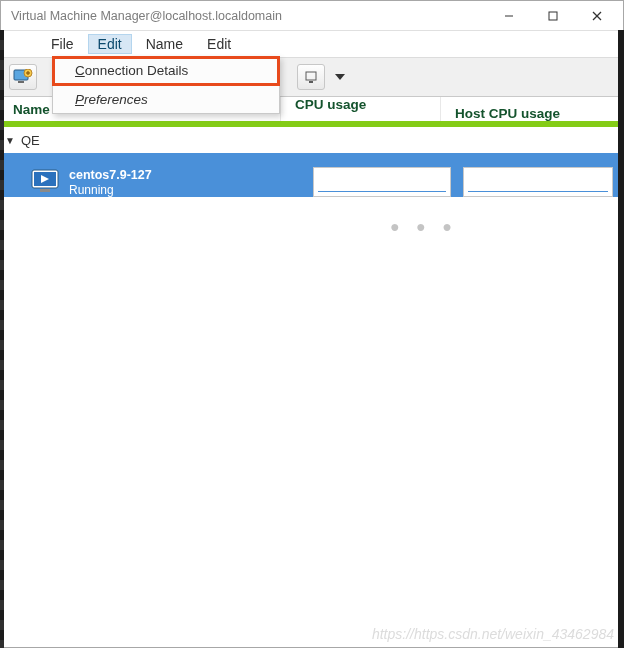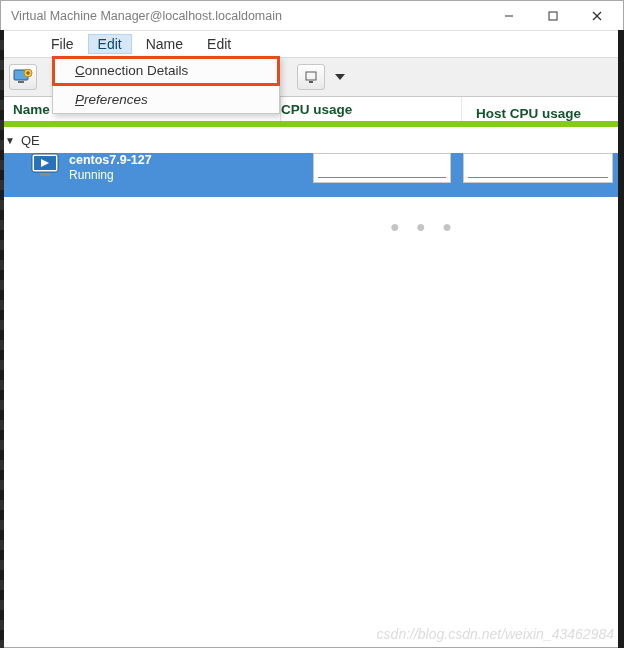--- a/index.html
+++ b/index.html
@@ -13,25 +13,25 @@
   .menu-item { padding: 2px 10px; margin-right: 4px; }
   .menu-item.selected { background: #d7e7f5; color: #0c4a6e; border: 1px solid #b4d5ee; padding: 1px 9px; }
   .toolbar { height: 40px; background: #f0f0f0; border-top: 1px solid #dcdcdc; border-bottom: 1px solid #c9c9c9; display: flex; align-items: center; padding: 0 8px; position: relative; }
   .tb-btn { width: 28px; height: 26px; border: 1px solid #c7c7c7; border-radius: 3px; background: linear-gradient(#fefefe,#e9e9e9); margin-right: 120px; display:flex; align-items:center; justify-content:center; }
   .tb-monitor { position: relative; }
   .tb-monitor svg { display:block; }
   .tb-play { width: 28px; height: 26px; border: 1px solid #c7c7c7; border-radius: 3px; background: linear-gradient(#fefefe,#e9e9e9); margin-left: 140px; display:flex; align-items:center; justify-content:center;}
   .tb-caret { width: 18px; display:flex; align-items:center; justify-content:center; font-size: 11px; color:#333; margin-left:6px;}
   .columns-header { height: 30px; background: #fff; display: flex; align-items: center; border-bottom: 6px solid #84cc16; font-size: 13.5px; font-weight: 600; color: #14532d; }
   .col-name { width: 280px; padding-left: 12px; border-right: 1px solid #e8e8e8; height:100%; display:flex; align-items:center;}
-  .col-cpu { width: 181px; border-right: 1px solid #e8e8e8; height:100%; display:flex; align-items:center;}
+  .col-cpu { width: 160px; padding-left: 14px; border-right: 1px solid #e8e8e8; height:100%; display:flex; align-items:flex-start;}
   .col-host { flex: 1; padding-left: 14px; height:100%; display:flex; align-items:flex-end;}
   .group-row { height: 26px; display:flex; align-items:center; padding-left: 4px; font-size: 13px; color: #333; }
   .group-row .tri { font-size: 10px; margin-right: 6px; }
-  .vm-row { height: 44px; background: #4a90d9; color: #fff; display: flex; align-items: flex-start; }
+  .vm-row { height: 44px; background: #4a90d9; color: #fff; display: flex; align-items: flex-end; }
   .vm-icon { margin: 0 10px 0 30px; }
   .vm-text { display:flex; flex-direction:column; font-size: 12px; line-height: 1.2; }
   .vm-text .name { font-weight: 600; font-size: 12.5px; }
   .vm-spark { width: 138px; height: 30px; background: #fff; border:1px solid #c8c8c8; margin-left: auto; margin-right: 12px; position:relative;}
   .vm-spark::after { content:""; position:absolute; bottom:4px; left:4px; right:4px; height:1px; background:#4a90d9; }
   .vm-spark2 { width: 150px; height: 30px; background: #fff; border:1px solid #c8c8c8; margin-right: 10px; position:relative;}
   .vm-spark2::after { content:""; position:absolute; bottom:4px; left:4px; right:4px; height:1px; background:#4a90d9; }
   .dropdown { position: absolute; left: 52px; top: 56px; width: 228px; background: #fcfcfc; border: 1px solid #c9c9c9; box-shadow: 2px 3px 6px rgba(0,0,0,0.18); z-index: 50; }
   .dropdown-item { height: 28px; display:flex; align-items:center; padding-left: 22px; font-size: 13.5px; color: #333; border-bottom: 1px solid #eaeaea; }
   .dropdown-item:last-child { border-bottom: none; font-style: italic; }
@@ -140,15 +140,15 @@
 <div class="dropdown">
   <div class="dropdown-item highlight">
     <span><span class="u">C</span>onnection Details</span>
   </div>
   <div class="dropdown-item">
     <span><span class="u">P</span>references</span>
   </div>
 </div>
 
 <div class="dots">● ● ●</div>
-<div class="watermark">csdn://blog.csdn.net/weixin_43462984</div>
+<div class="watermark">https://https.csdn.net/weixin_43462984</div>
 <div class="left-edge"></div>
 <div class="right-edge"></div>
 
 </body></html>

